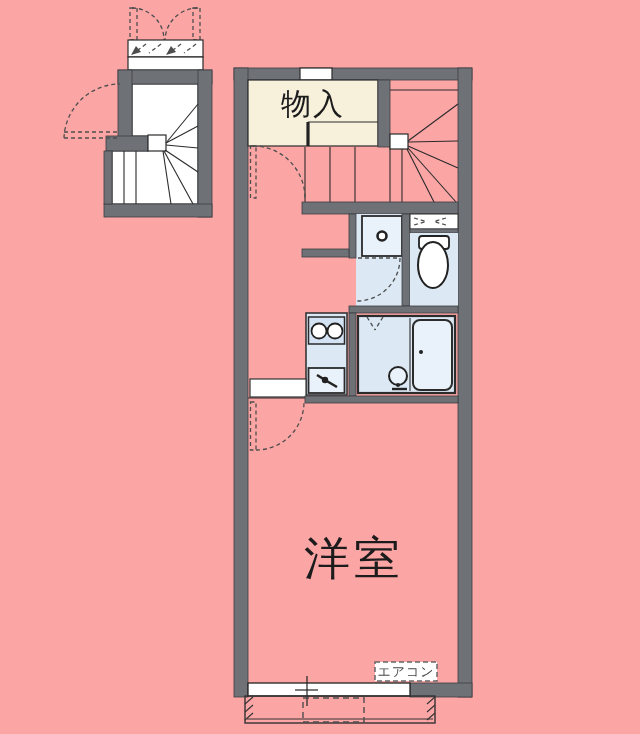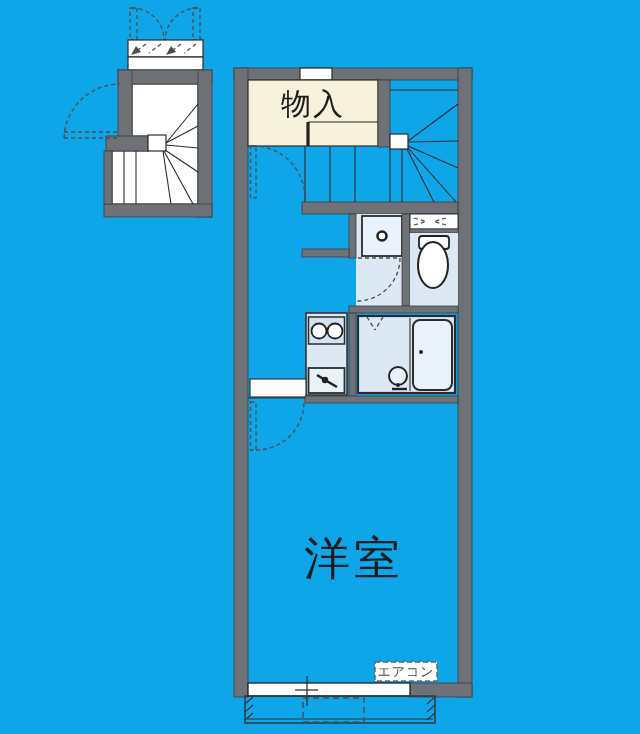--- a/index.html
+++ b/index.html
@@ -1,16 +1,16 @@
 <!DOCTYPE html>
 <html style="--c-wall: #6e7175; --c-line: #2b2b2b; --c-dash: #4e4e4e; --c-room-blue: #dce9f5; --c-fixture-blue: #e9f1fa; --c-cream: #f7f0da;"><head>
 <meta charset="utf-8">
 <style>
   html,body{margin:0;padding:0;background:#fff;}
-  .page{position:relative;width:640px;height:734px;background:#0ea5e9;overflow:hidden;}
+  .page{position:relative;width:640px;height:734px;background:#fca5a5;overflow:hidden;}
   svg{display:block;}
   .wall{fill:var(--c-wall,#6e7175);stroke:#3c3f44;stroke-width:.8;}
   .ln{stroke:var(--c-line,#2b2b2b);stroke-width:1.5;fill:none;}
   .thin{stroke-width:1.1;}
   .dash{stroke:var(--c-dash,#4e4e4e);stroke-width:1.4;fill:none;stroke-dasharray:6 4;}
   .dash2{stroke:var(--c-dash,#4e4e4e);stroke-width:1.3;fill:none;stroke-dasharray:4 3;}
   .blue{fill:var(--c-room-blue,#dce9f5);}
   .fix{fill:var(--c-fixture-blue,#e9f1fa);stroke:var(--c-line,#2b2b2b);stroke-width:1.8;}
   .cream{fill:var(--c-cream,#f7f0da);}
   .white{fill:#ffffff;}

